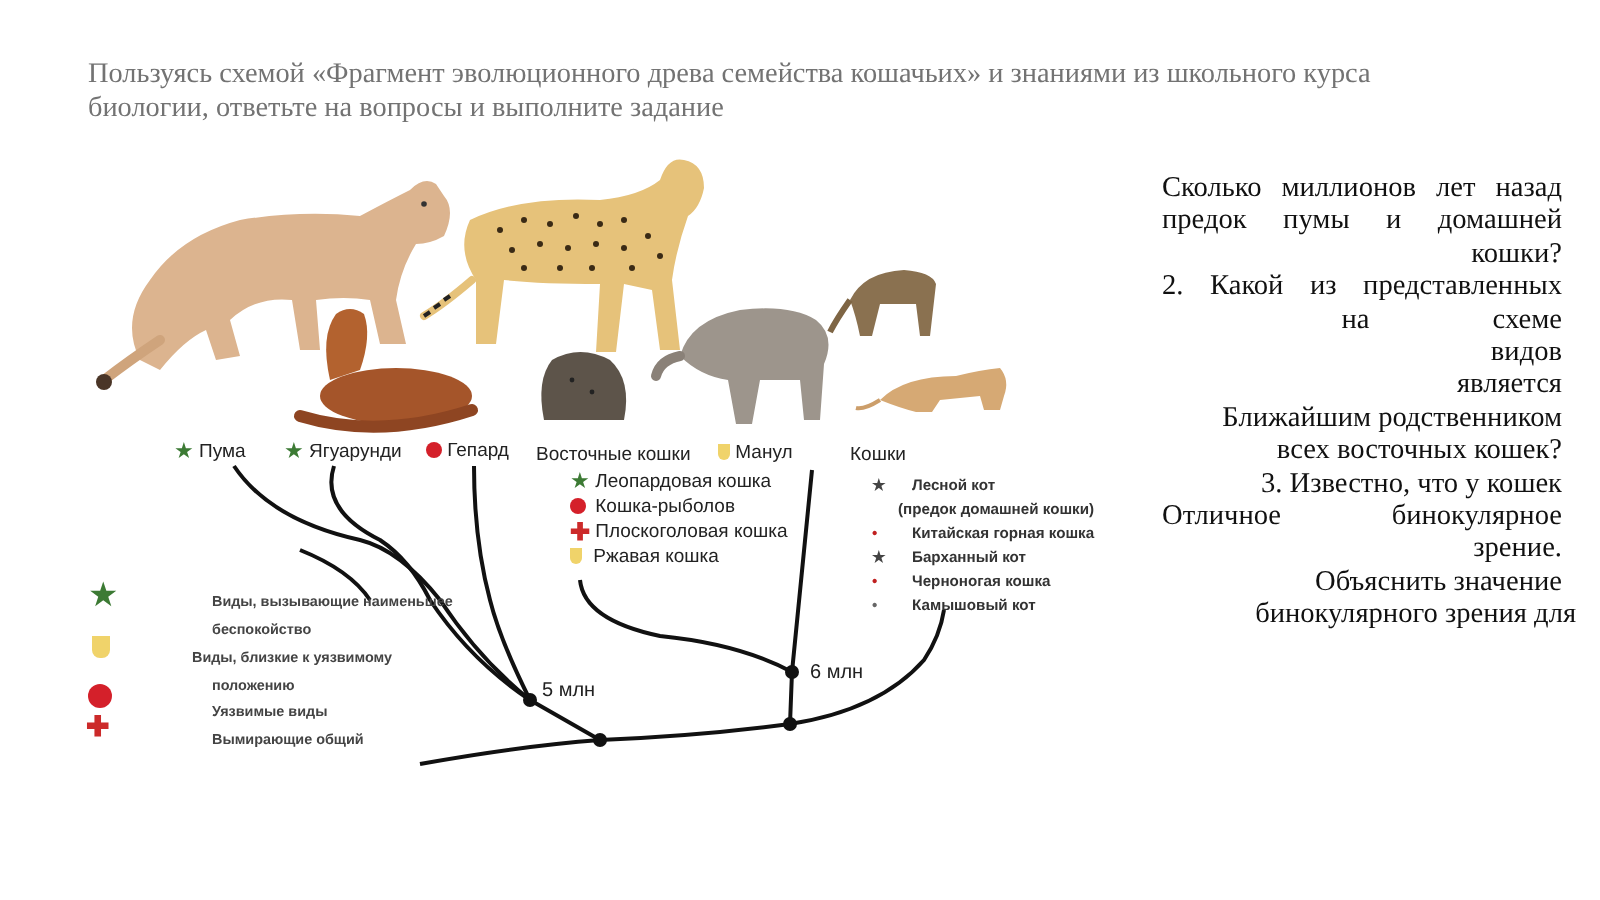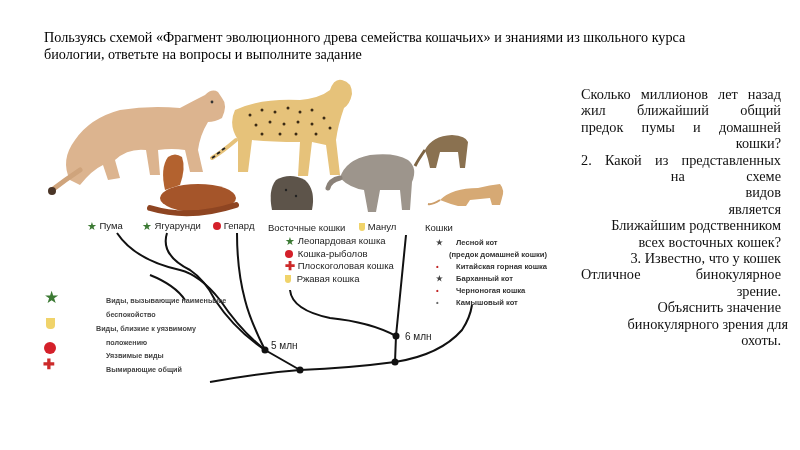--- a/index.html
+++ b/index.html
@@ -2,21 +2,21 @@
 <html><head>
 <meta charset="utf-8">
 <style>
   html, body { margin: 0; padding: 0; }
   body {
     width: 800px; height: 450px; overflow: hidden; position: relative;
     background: #ffffff; font-family: "Liberation Serif", serif; color: #111;
   }
   .intro {
     position: absolute; left: 44px; top: 29px; width: 720px;
-    font-family: "Liberation Serif", serif; font-size: 14.2px; line-height: 17px; color: #000000;
+    font-family: "Liberation Serif", serif; font-size: 14.2px; line-height: 17px; color: #737373;
   }
   .questions {
     position: absolute; left: 581px; top: 86px; width: 200px;
     font-family: "Liberation Serif", serif; font-size: 14.3px; line-height: 16.4px; color: #111;
   }
   .questions .q { display: block; }
   .questions .just { text-align: justify; text-align-last: justify; }
   .questions .left { text-align: right; }
   .questions .ind { padding-left: 3px; }
   .questions .out { margin-left: -4px; }
@@ -40,34 +40,32 @@
 </head>
 <body>
 
 <div class="intro">
   <div>Пользуясь схемой «Фрагмент эволюционного древа семейства кошачьих» и знаниями из школьного курса</div>
   <div>биологии, ответьте на вопросы и выполните задание</div>
 </div>
 
 <div class="questions">
   <span class="q just">Сколько миллионов лет назад</span>
-  <span class="q just">жил ближайший общий</span>
   <span class="q just">предок пумы и домашней</span>
   <span class="q left">кошки?</span>
   <span class="q just">2. Какой из представленных</span>
   <span class="q left" style="word-spacing:58px;">на схеме видов</span>
   <span class="q left">является</span>
   <span class="q left">Ближайшим родственником</span>
   <span class="q left">всех восточных кошек?</span>
   <span class="q left">3. Известно, что у кошек</span>
   <span class="q just">Отличное бинокулярное</span>
   <span class="q left">зрение.</span>
   <span class="q left">Объяснить значение</span>
   <span class="q left ind" style="white-space:pre;margin-left:40px;"> бинокулярного зрения для</span>
-  <span class="q left out">охоты.</span>
 </div>
 
 <svg class="scheme" viewBox="0 0 800 450" xmlns="http://www.w3.org/2000/svg">
 
   <g>
     <path d="M70,180 Q60,160 75,140 Q90,118 120,110 Q150,105 180,108 Q195,100 205,95 Q212,88 218,92 L222,98 Q228,105 222,118 Q215,122 208,122 Q200,135 198,150 L203,172 L190,172 L185,150 Q172,148 158,150 L160,175 L150,175 L146,150 Q128,148 115,160 L120,178 L108,180 L103,165 Q92,170 80,185 Z" fill="#dcb48f"></path>
     <path d="M80,170 Q65,180 52,190" stroke="#cfa47c" stroke-width="5" fill="none" stroke-linecap="round"></path>
     <circle cx="52" cy="191" r="4" fill="#4a3527"></circle>
     <circle cx="212" cy="102" r="1.4" fill="#333"></circle>
   </g>

